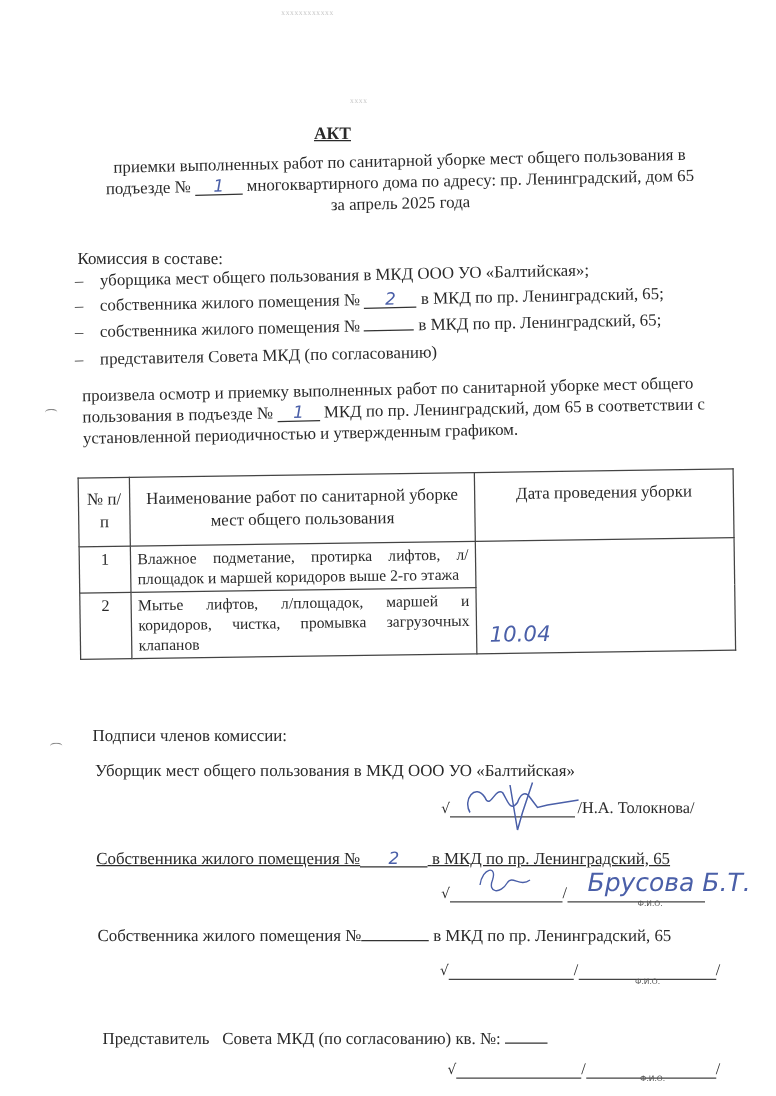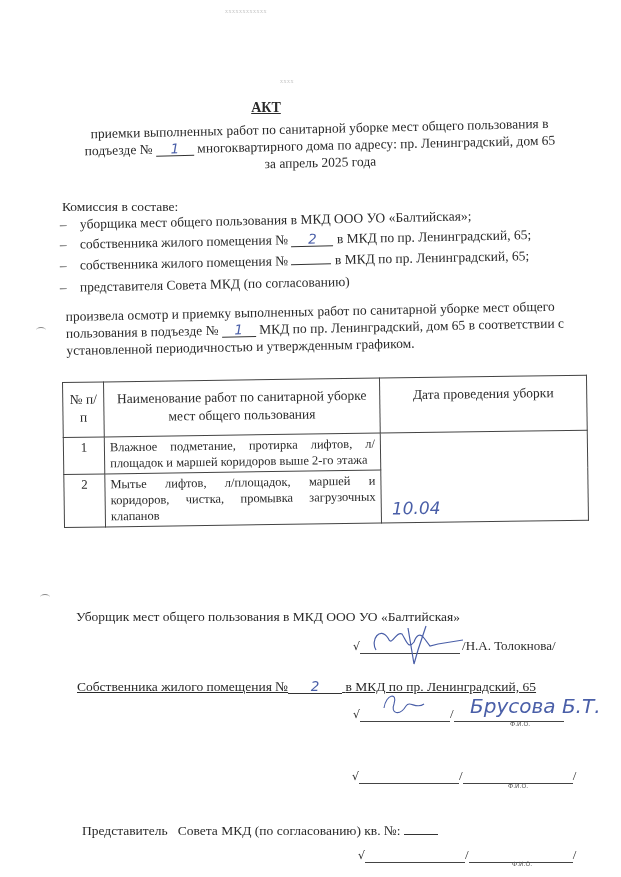--- a/index.html
+++ b/index.html
@@ -100,20 +100,21 @@
         </td>
       </tr>
       <tr>
         <td class="num">2</td>
         <td class="name">Мытье лифтов, л/площадок, маршей и коридоров, чистка, промывка загрузочных клапанов</td>
       </tr>
     </tbody>
   </table>
 
   <div class="mark" style="left:40px; top:594px;"></div>
+  <div class="abs body-text" style="left:74px; top:580px;">Подписи членов комиссии:</div>
 
   <div class="abs body-text" style="left:76px; top:608px;">Уборщик мест общего пользования в МКД ООО УО «Балтийская»</div>
   <div class="abs" style="left:353px; top:638px; font-size:13px;">
     <span class="check">√</span><span class="sig-line" style="width:100px;"></span><span style="margin-left:2px;">/Н.А. Толокнова/</span>
   </div>
   <svg class="scribble" style="left:368px; top:620px;" width="95" height="50">
     <path d="M8 30 C2 20,12 6,20 18 C24 28,28 10,34 14 C38 20,40 30,46 22 C48 16,52 12,56 18 L62 26 L70 24 L95 20" fill="none" stroke="#4a5fa8" stroke-width="1.2"></path>
     <path d="M40 8 L46 44 L50 30 L58 6" fill="none" stroke="#4a5fa8" stroke-width="1.2"></path>
   </svg>
 
@@ -123,20 +124,24 @@
   </div>
   <div class="abs" style="left:353px; top:706px; font-size:13px;">
     <span class="check">√</span><span class="sig-line" style="width:90px;"></span><span>/</span><span class="sig-line" style="width:110px;"></span>
   </div>
   <span class="abs hand" style="left:470px; top:694px; font-size:20px;">Брусова Б.Т.</span>
   <svg class="scribble" style="left:380px; top:690px;" width="50" height="30">
     <path d="M4 18 C6 4,18 2,14 14 C10 24,20 26,26 16 C30 10,36 20,44 14" fill="none" stroke="#4a5fa8" stroke-width="1.1"></path>
   </svg>
   <span class="fio" style="left:510px; top:720px;">Ф.И.О.</span>
 
+  <div class="abs body-text" style="left:78px; top:740px;">
+    <span>Собственника жилого помещения №</span><span class="blank" style="width:54px;"><span></span></span>
+    <span>в МКД по пр. Ленинградский, 65</span>
+  </div>
   <div class="abs" style="left:352px; top:768px; font-size:13px;">
     <span class="check">√</span><span class="sig-line" style="width:100px;"></span><span>/</span><span class="sig-line" style="width:110px;"></span><span>/</span>
   </div>
   <span class="fio" style="left:508px; top:782px;">Ф.И.О.</span>
 
   <div class="abs body-text" style="left:82px; top:822px;">
     <span style="white-space:pre;">Представитель   Совета МКД (по согласованию) кв. №:</span>
     <span class="blank" style="width:34px;"><span></span></span>
   </div>
   <div class="abs" style="left:358px; top:847px; font-size:13px;">

